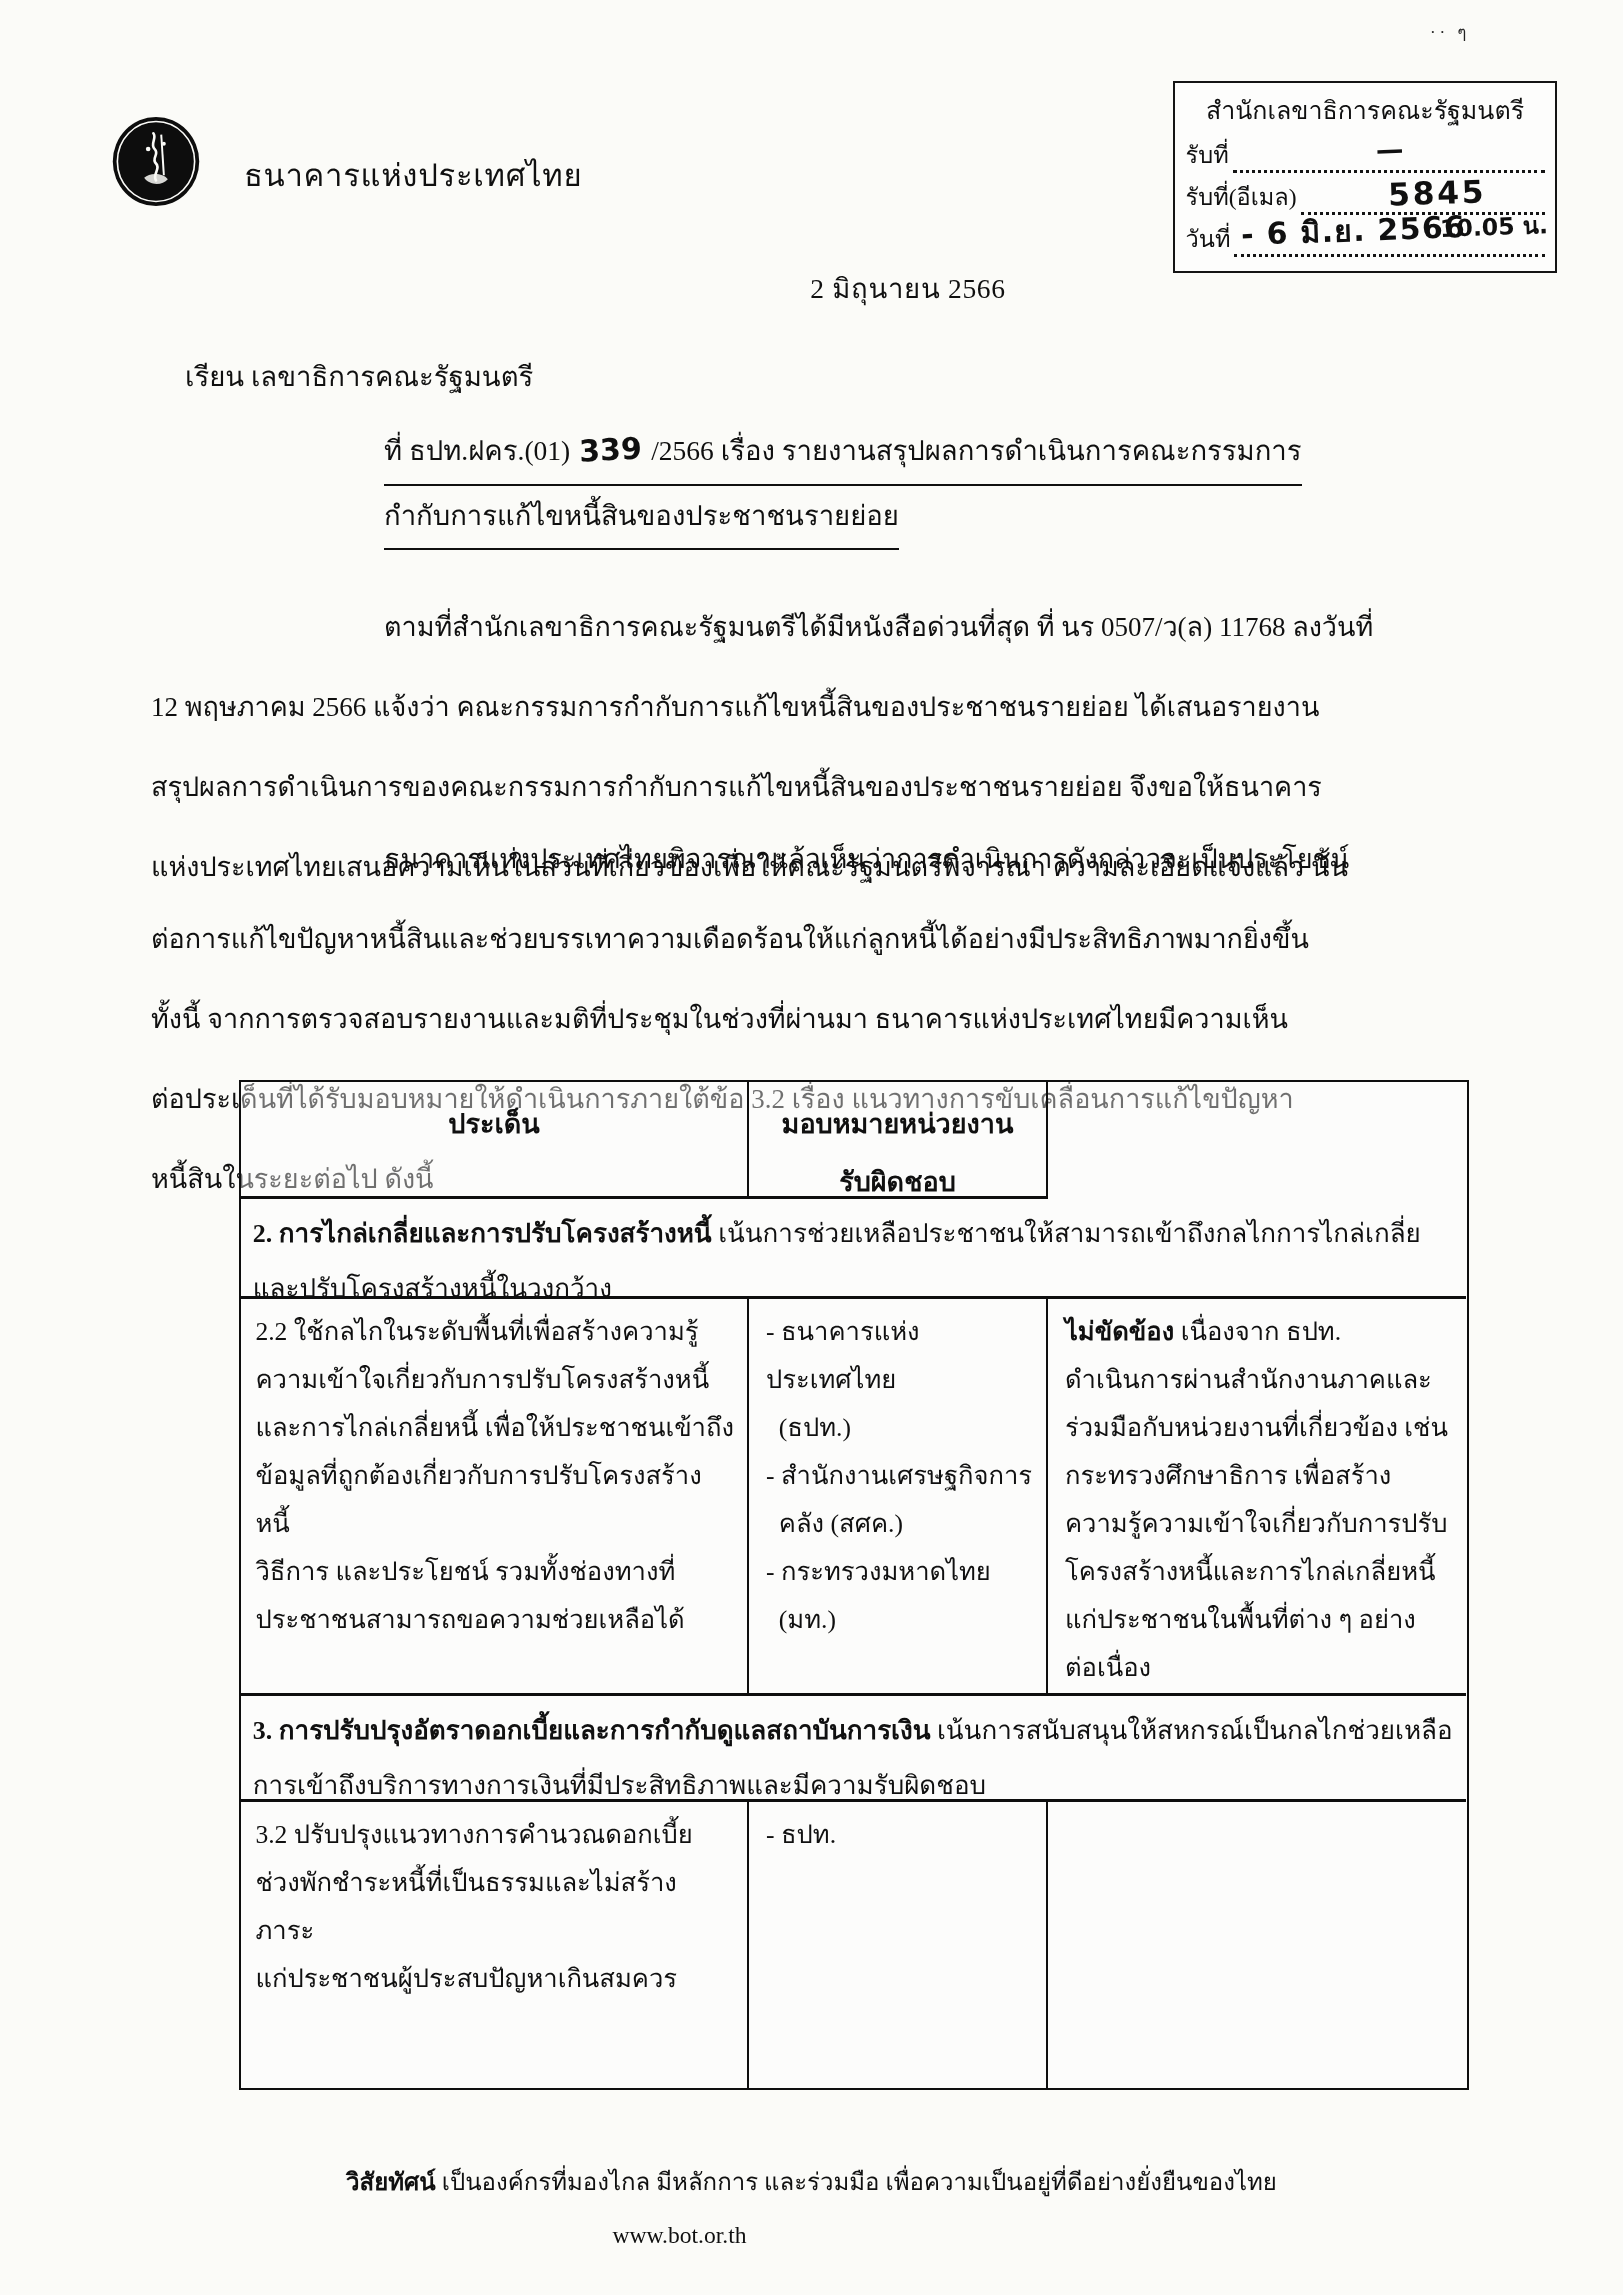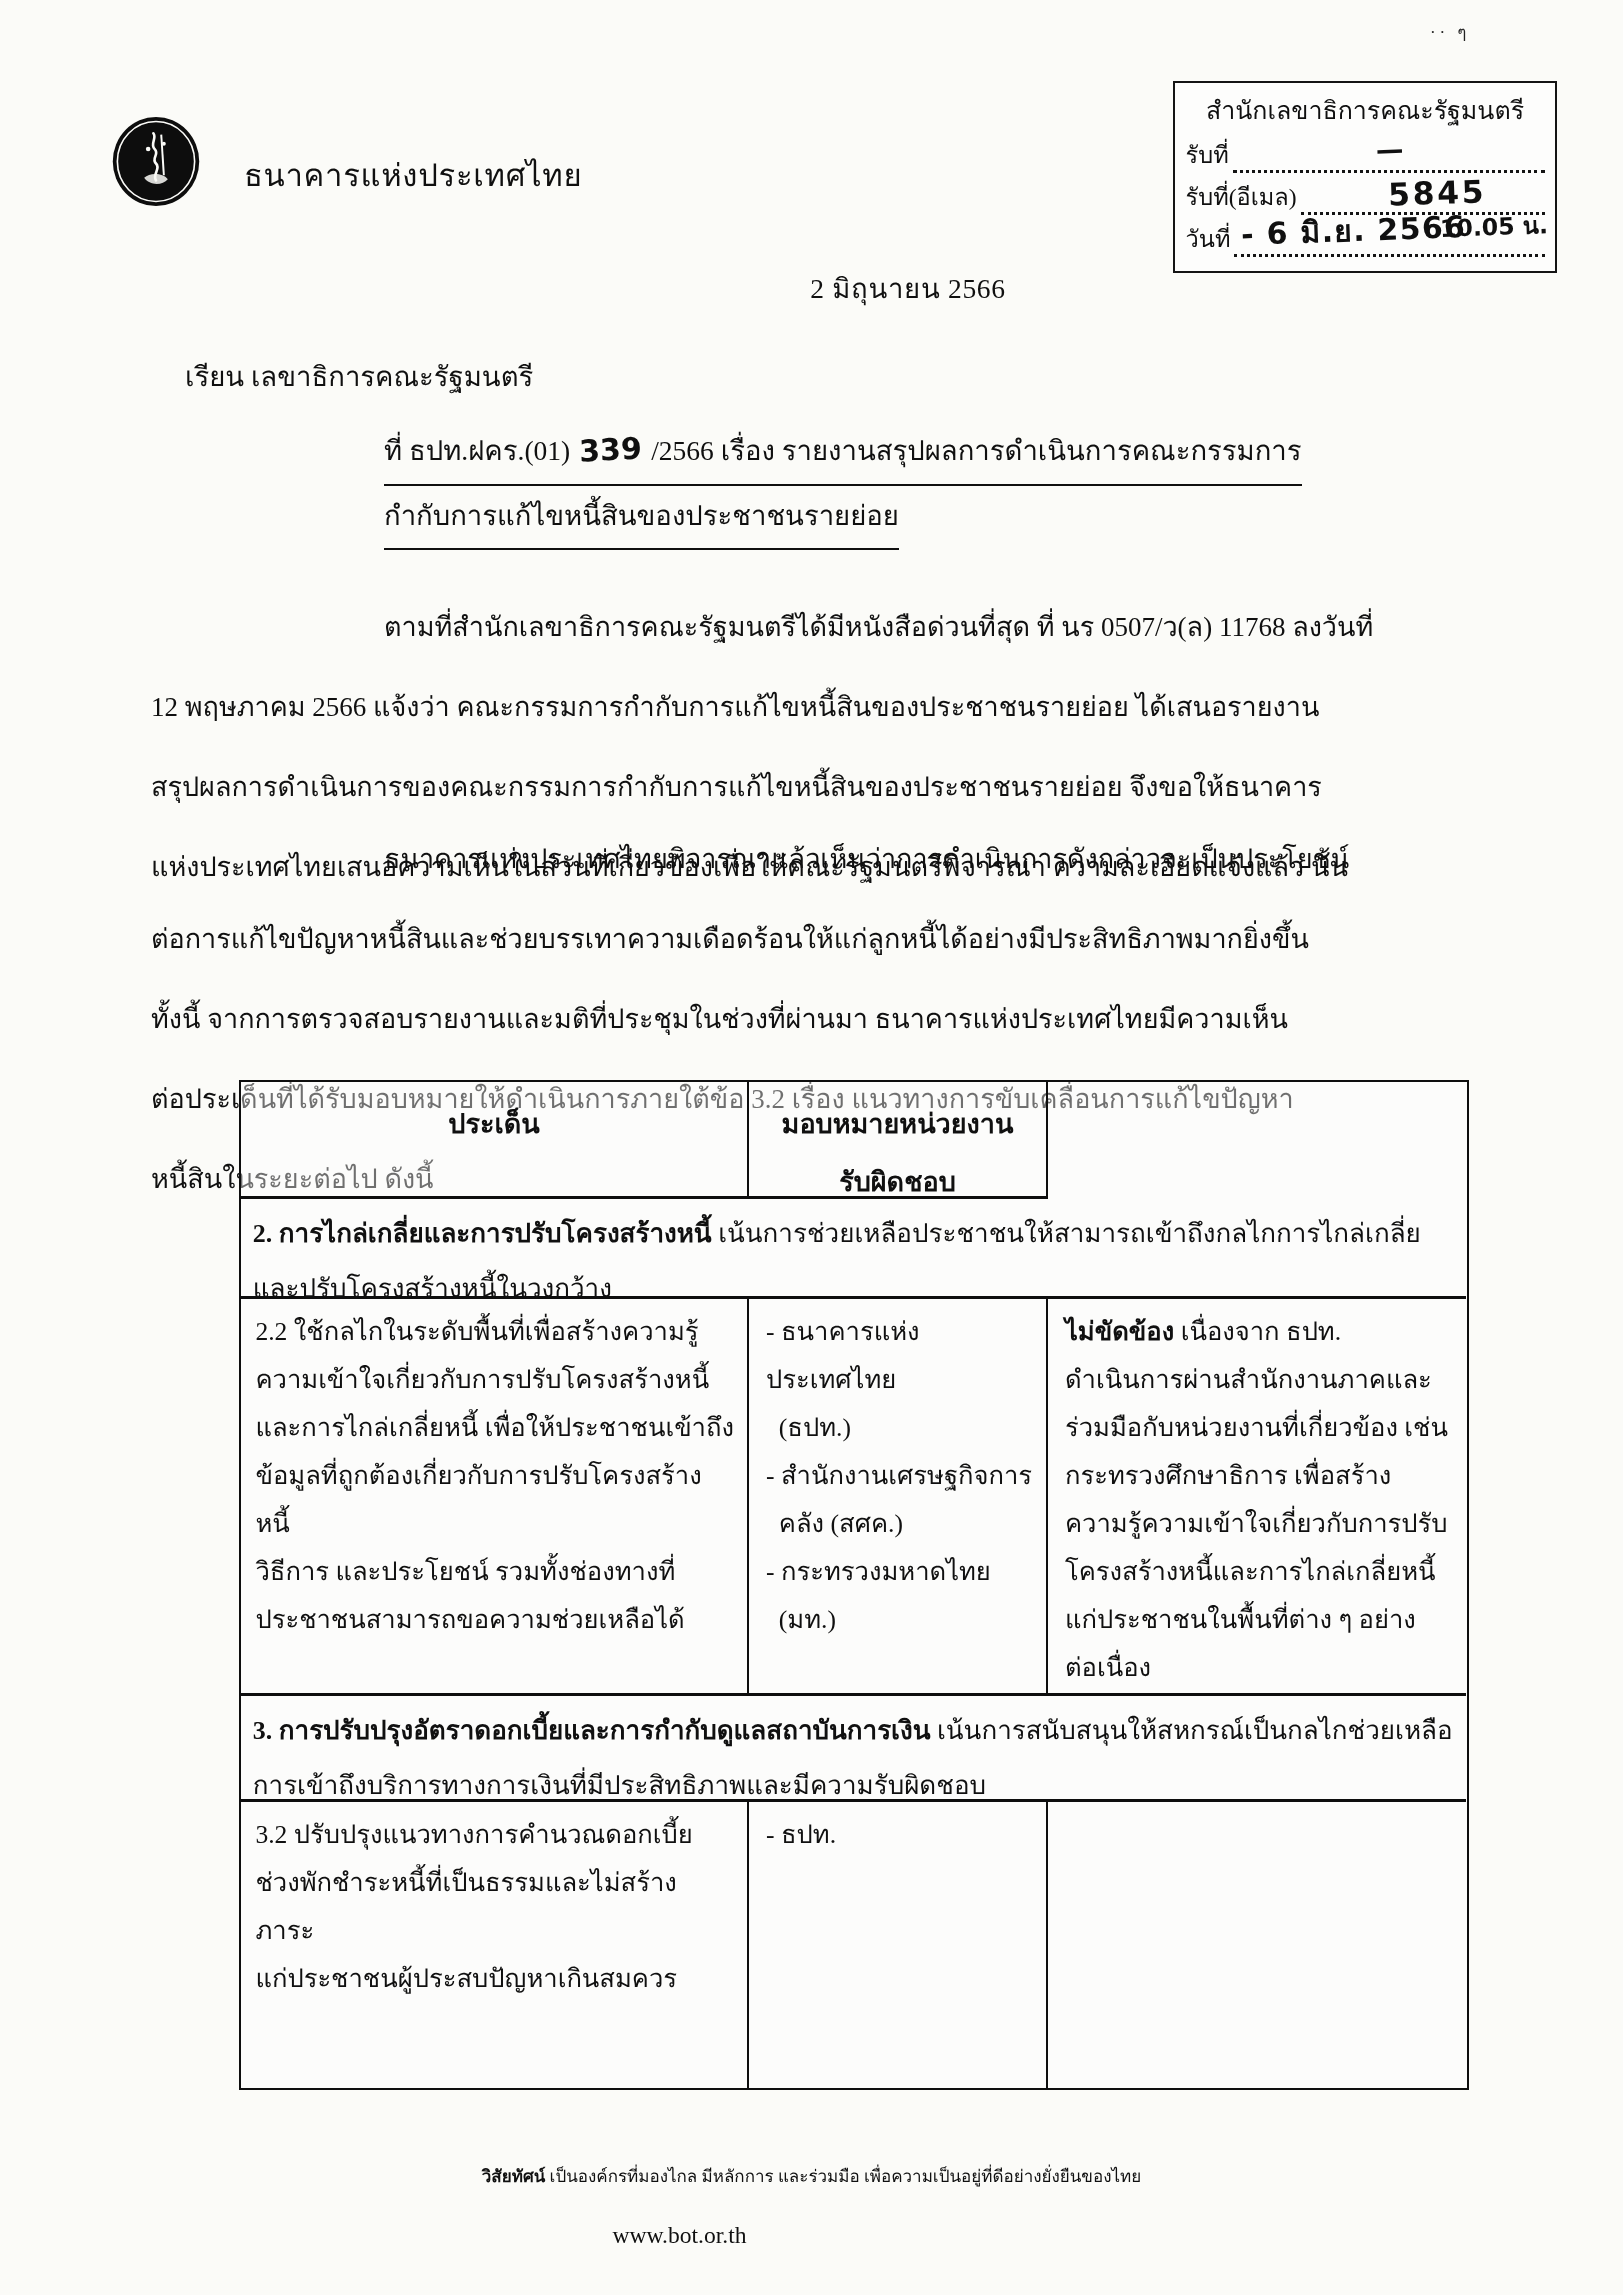--- a/index.html
+++ b/index.html
@@ -70,21 +70,21 @@
   .cell{box-sizing:border-box;padding:9.2px 11.8px;line-height:48px;}
   .th{display:flex;align-items:flex-start;justify-content:center;font-weight:bold;font-size:27px;line-height:58px;padding-top:13px;text-align:center;}
   .bdr-r2{border-right:2px solid #0e0e0e;}
   .bdr-b5{border-bottom:3.3px solid #0e0e0e;}
   .span3{grid-column:1 / span 3;font-size:26px;line-height:55px;padding:6.6px 11.8px;}
   .cell-issue{padding-left:14.4px;}
   .cell-agency{padding-left:17px;}
   .cell-opinion{padding-left:17px;}
 
   
-  .vision{left:0;top:2162px;width:1623px;text-align:center;font-size:17px;}
+  .vision{left:0;top:2162px;width:1623px;text-align:center;font-size:24px;}
   .website{left:16px;top:2222px;width:1327px;text-align:center;font-size:23.6px;}
 </style>
 </head>
 <body>
 
 <div class="abs corner-noise">·· ๆ</div>
 
 <div class="abs logo-wrap">
   <svg width="92" height="93" viewBox="0 0 140 142">
     <ellipse cx="70" cy="71" rx="66" ry="68" fill="#0d0d0d"></ellipse>

